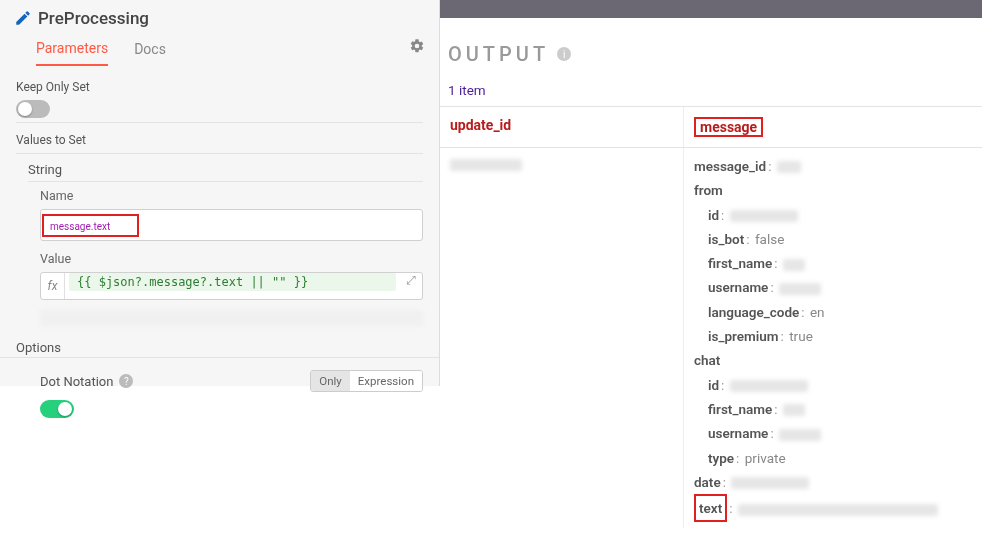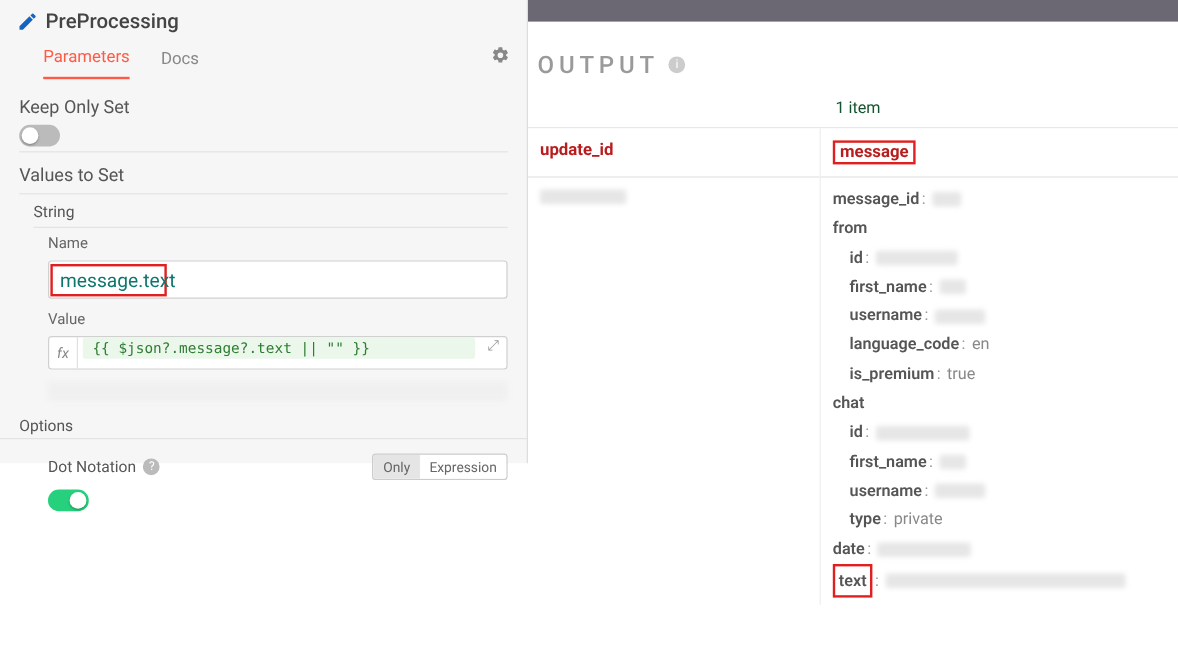--- a/index.html
+++ b/index.html
@@ -57,21 +57,21 @@
     position: absolute;
     right: 14px;
     top: 10px;
     color: #888;
     cursor: pointer;
   }
   .section {
     padding: 14px 16px 0 16px;
   }
   .field-label {
-    font-size: 15px;
+    font-size: 12px;
     color: #555;
     margin-bottom: 6px;
   }
   .hr {
     border-bottom: 1px solid #e3e3e3;
     margin-top: 2px;
   }
   .toggle {
     width: 34px; height: 18px;
     background: #bbb;
@@ -225,23 +225,22 @@
     background: #ccc;
     color: #fff;
     font-size: 10px;
     display: inline-flex;
     align-items: center;
     justify-content: center;
     margin-left: 8px;
   }
   .item-count {
     padding: 10px 0 8px 8px;
-    color: #14532d;
+    color: #4c1d95;
     font-size: 13.5px;
-    text-align: center;
   }
   .table-wrap {
     border-top: 1px solid #e3e3e3;
   }
   .table-head {
     display: flex;
     border-bottom: 1px solid #e3e3e3;
     background: #fff;
   }
   .th {
@@ -322,21 +321,21 @@
   </div>
   <div class="hr" style="margin:0 16px"></div>
 
   <div class="subsection-title">String</div>
   <div class="hr" style="margin:0 16px 0 28px"></div>
 
   <div class="inner-field">
     <div class="field-label">Name</div>
     <div style="width:100%;border:1px solid #d0d0d0;border-radius:3px;background:#fff;height:32px;display:flex;align-items:center;padding:0">
       <span class="name-red-wrap" style="margin-left:1px">
-        <span style="color:#0f766e;font-size:16px;padding:0 4px">message.text</span>
+        <span style="color:#a21caf;font-size:10px;padding:0 4px">message.text</span>
       </span>
     </div>
   </div>
 
   <div class="inner-field" style="padding-top:10px">
     <div class="field-label">Value</div>
     <div class="expr-box">
       <div class="fx">fx</div>
       <div class="expr-val">{{ $json?.message?.text || "" }}</div>
       <div class="expand-icon">⤢</div>
@@ -379,20 +378,21 @@
       </div>
     </div>
     <div class="table-body">
       <div class="td-u">
         <span class="blur-sm" style="width:72px"></span>
       </div>
       <div class="td-m">
         <div><span class="key">message_id</span><span class="colon">:</span> <span class="blur-sm" style="width:24px"></span></div>
         <div><span class="key">from</span></div>
         <div class="indent1"><span class="key">id</span><span class="colon">:</span> <span class="blur-sm" style="width:68px"></span></div>
+        <div class="indent1"><span class="key">is_bot</span><span class="colon">:</span> <span class="val">false</span></div>
         <div class="indent1"><span class="key">first_name</span><span class="colon">:</span> <span class="blur-sm" style="width:22px"></span></div>
         <div class="indent1"><span class="key">username</span><span class="colon">:</span> <span class="blur-sm" style="width:42px"></span></div>
         <div class="indent1"><span class="key">language_code</span><span class="colon">:</span> <span class="val">en</span></div>
         <div class="indent1"><span class="key">is_premium</span><span class="colon">:</span> <span class="val">true</span></div>
         <div><span class="key">chat</span></div>
         <div class="indent1"><span class="key">id</span><span class="colon">:</span> <span class="blur-sm" style="width:78px"></span></div>
         <div class="indent1"><span class="key">first_name</span><span class="colon">:</span> <span class="blur-sm" style="width:22px"></span></div>
         <div class="indent1"><span class="key">username</span><span class="colon">:</span> <span class="blur-sm" style="width:42px"></span></div>
         <div class="indent1"><span class="key">type</span><span class="colon">:</span> <span class="val">private</span></div>
         <div><span class="key">date</span><span class="colon">:</span> <span class="blur-sm" style="width:78px"></span></div>

